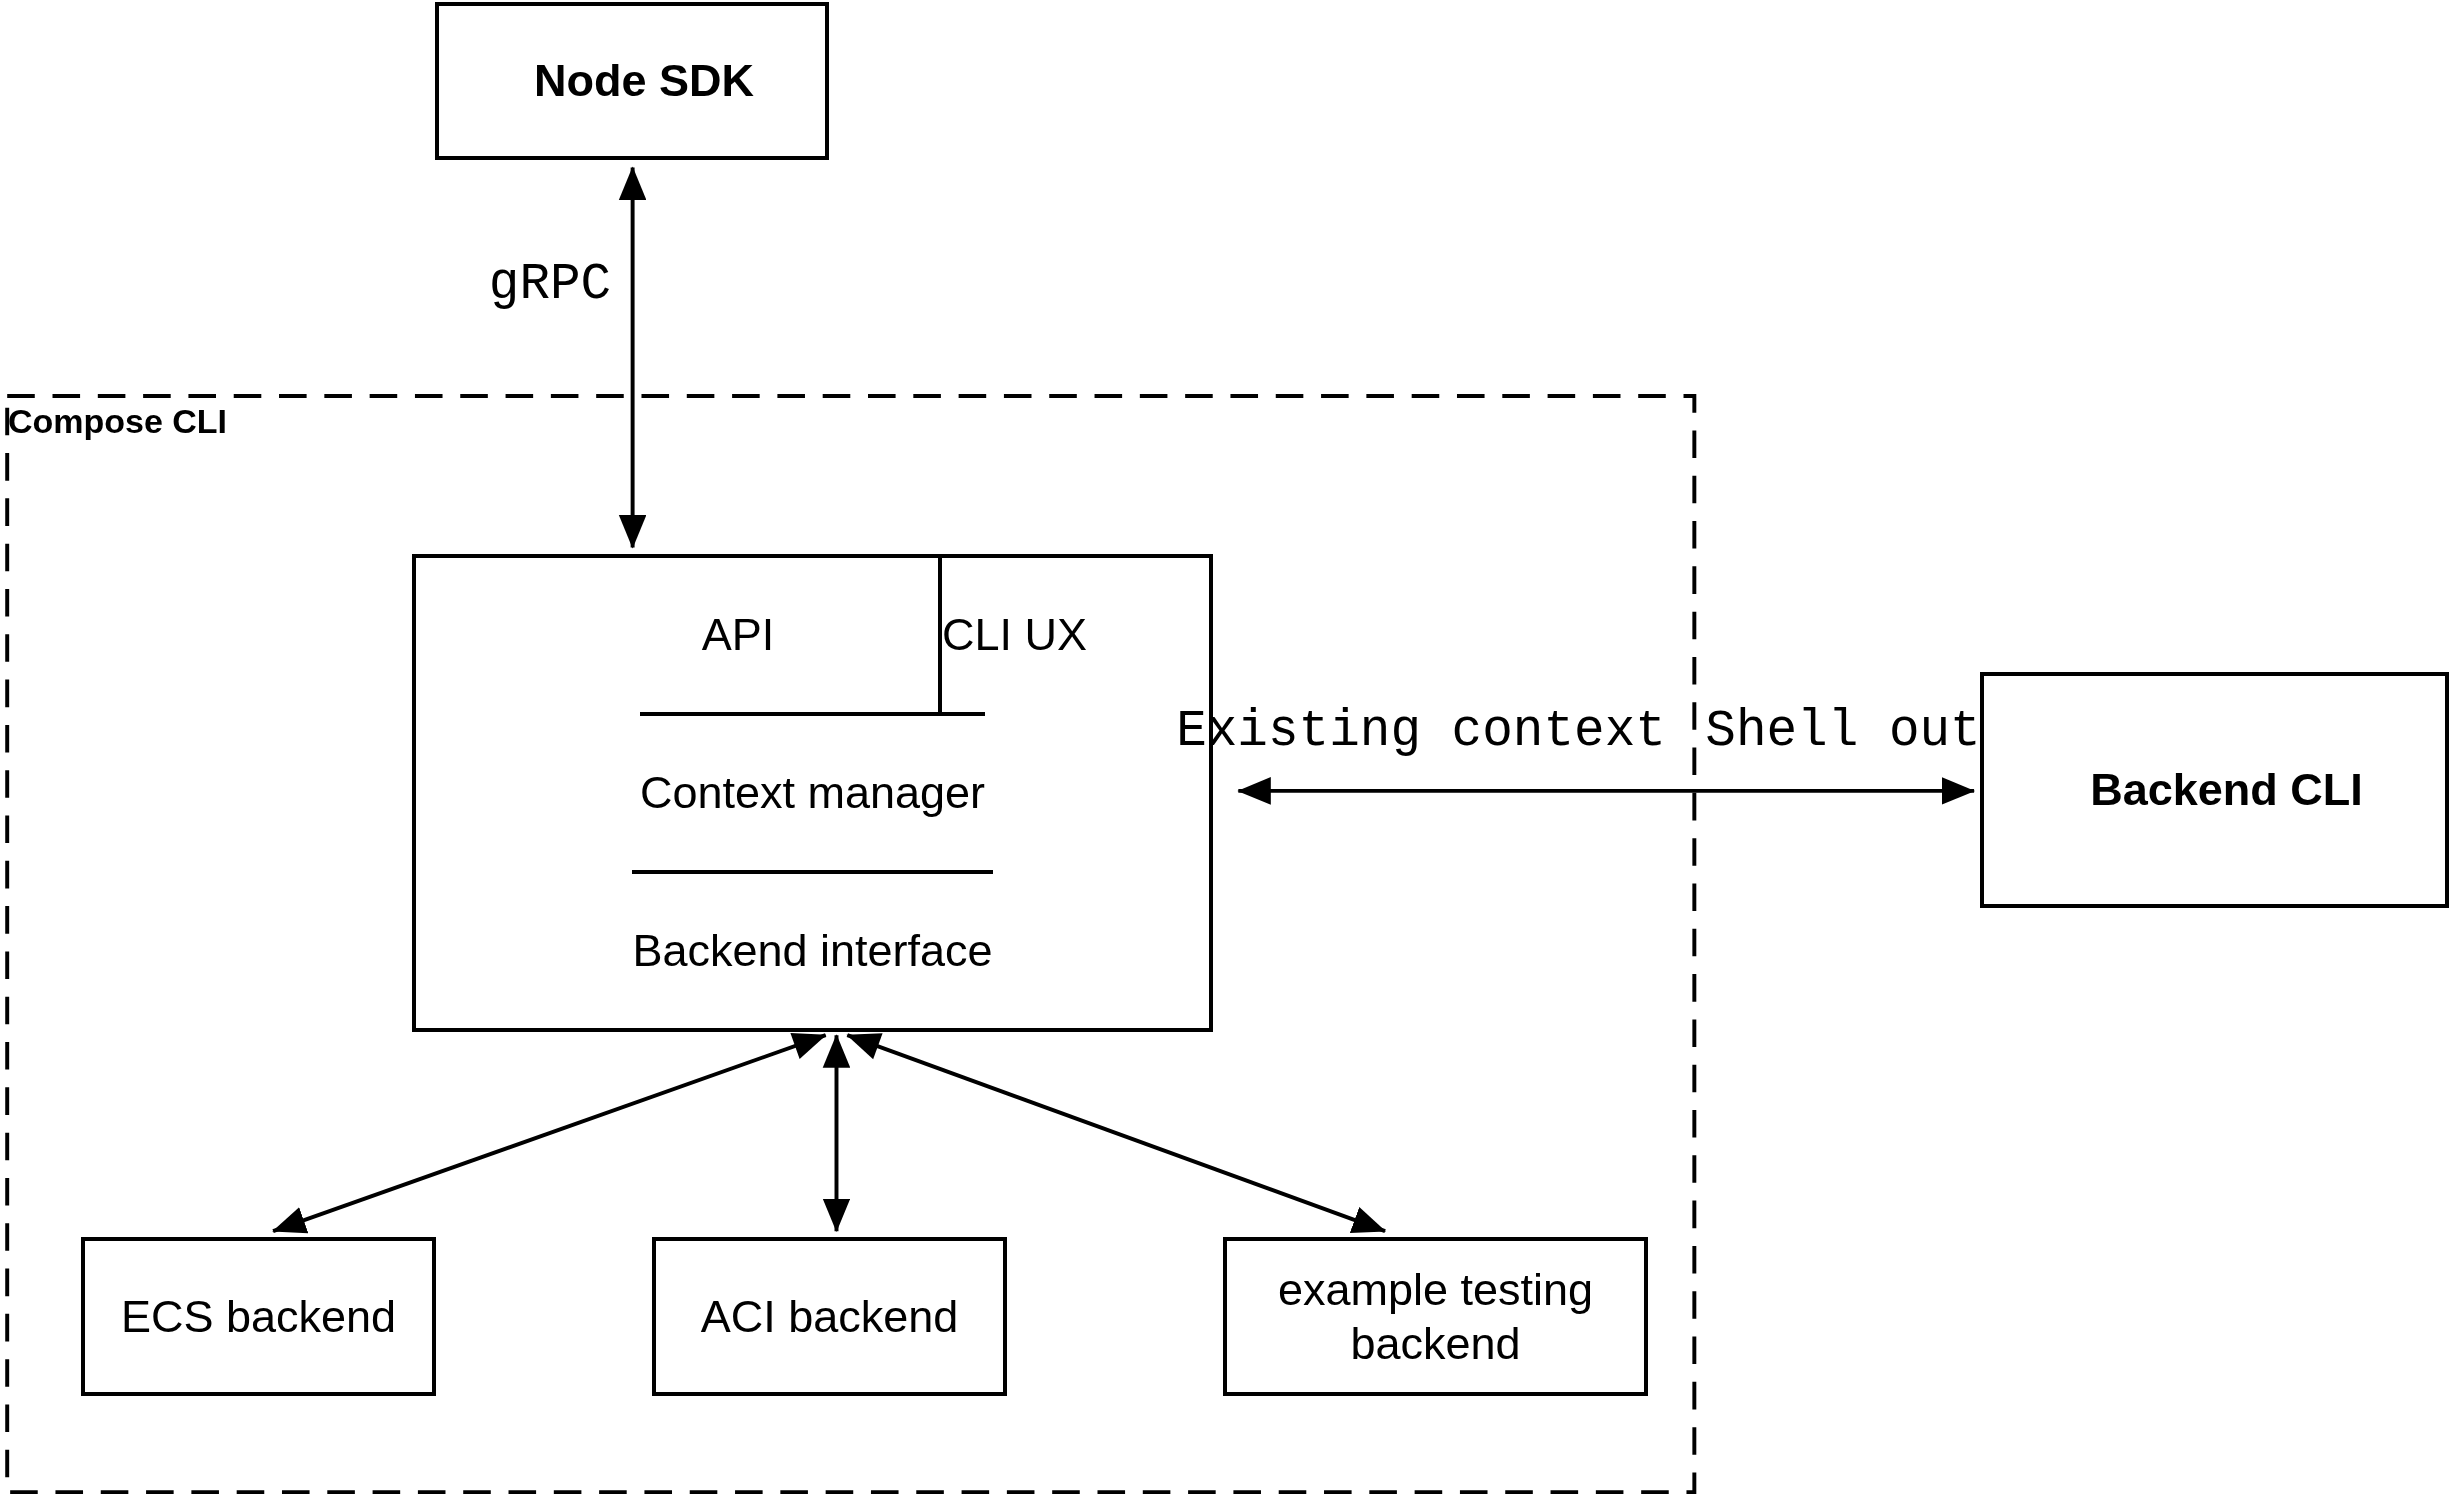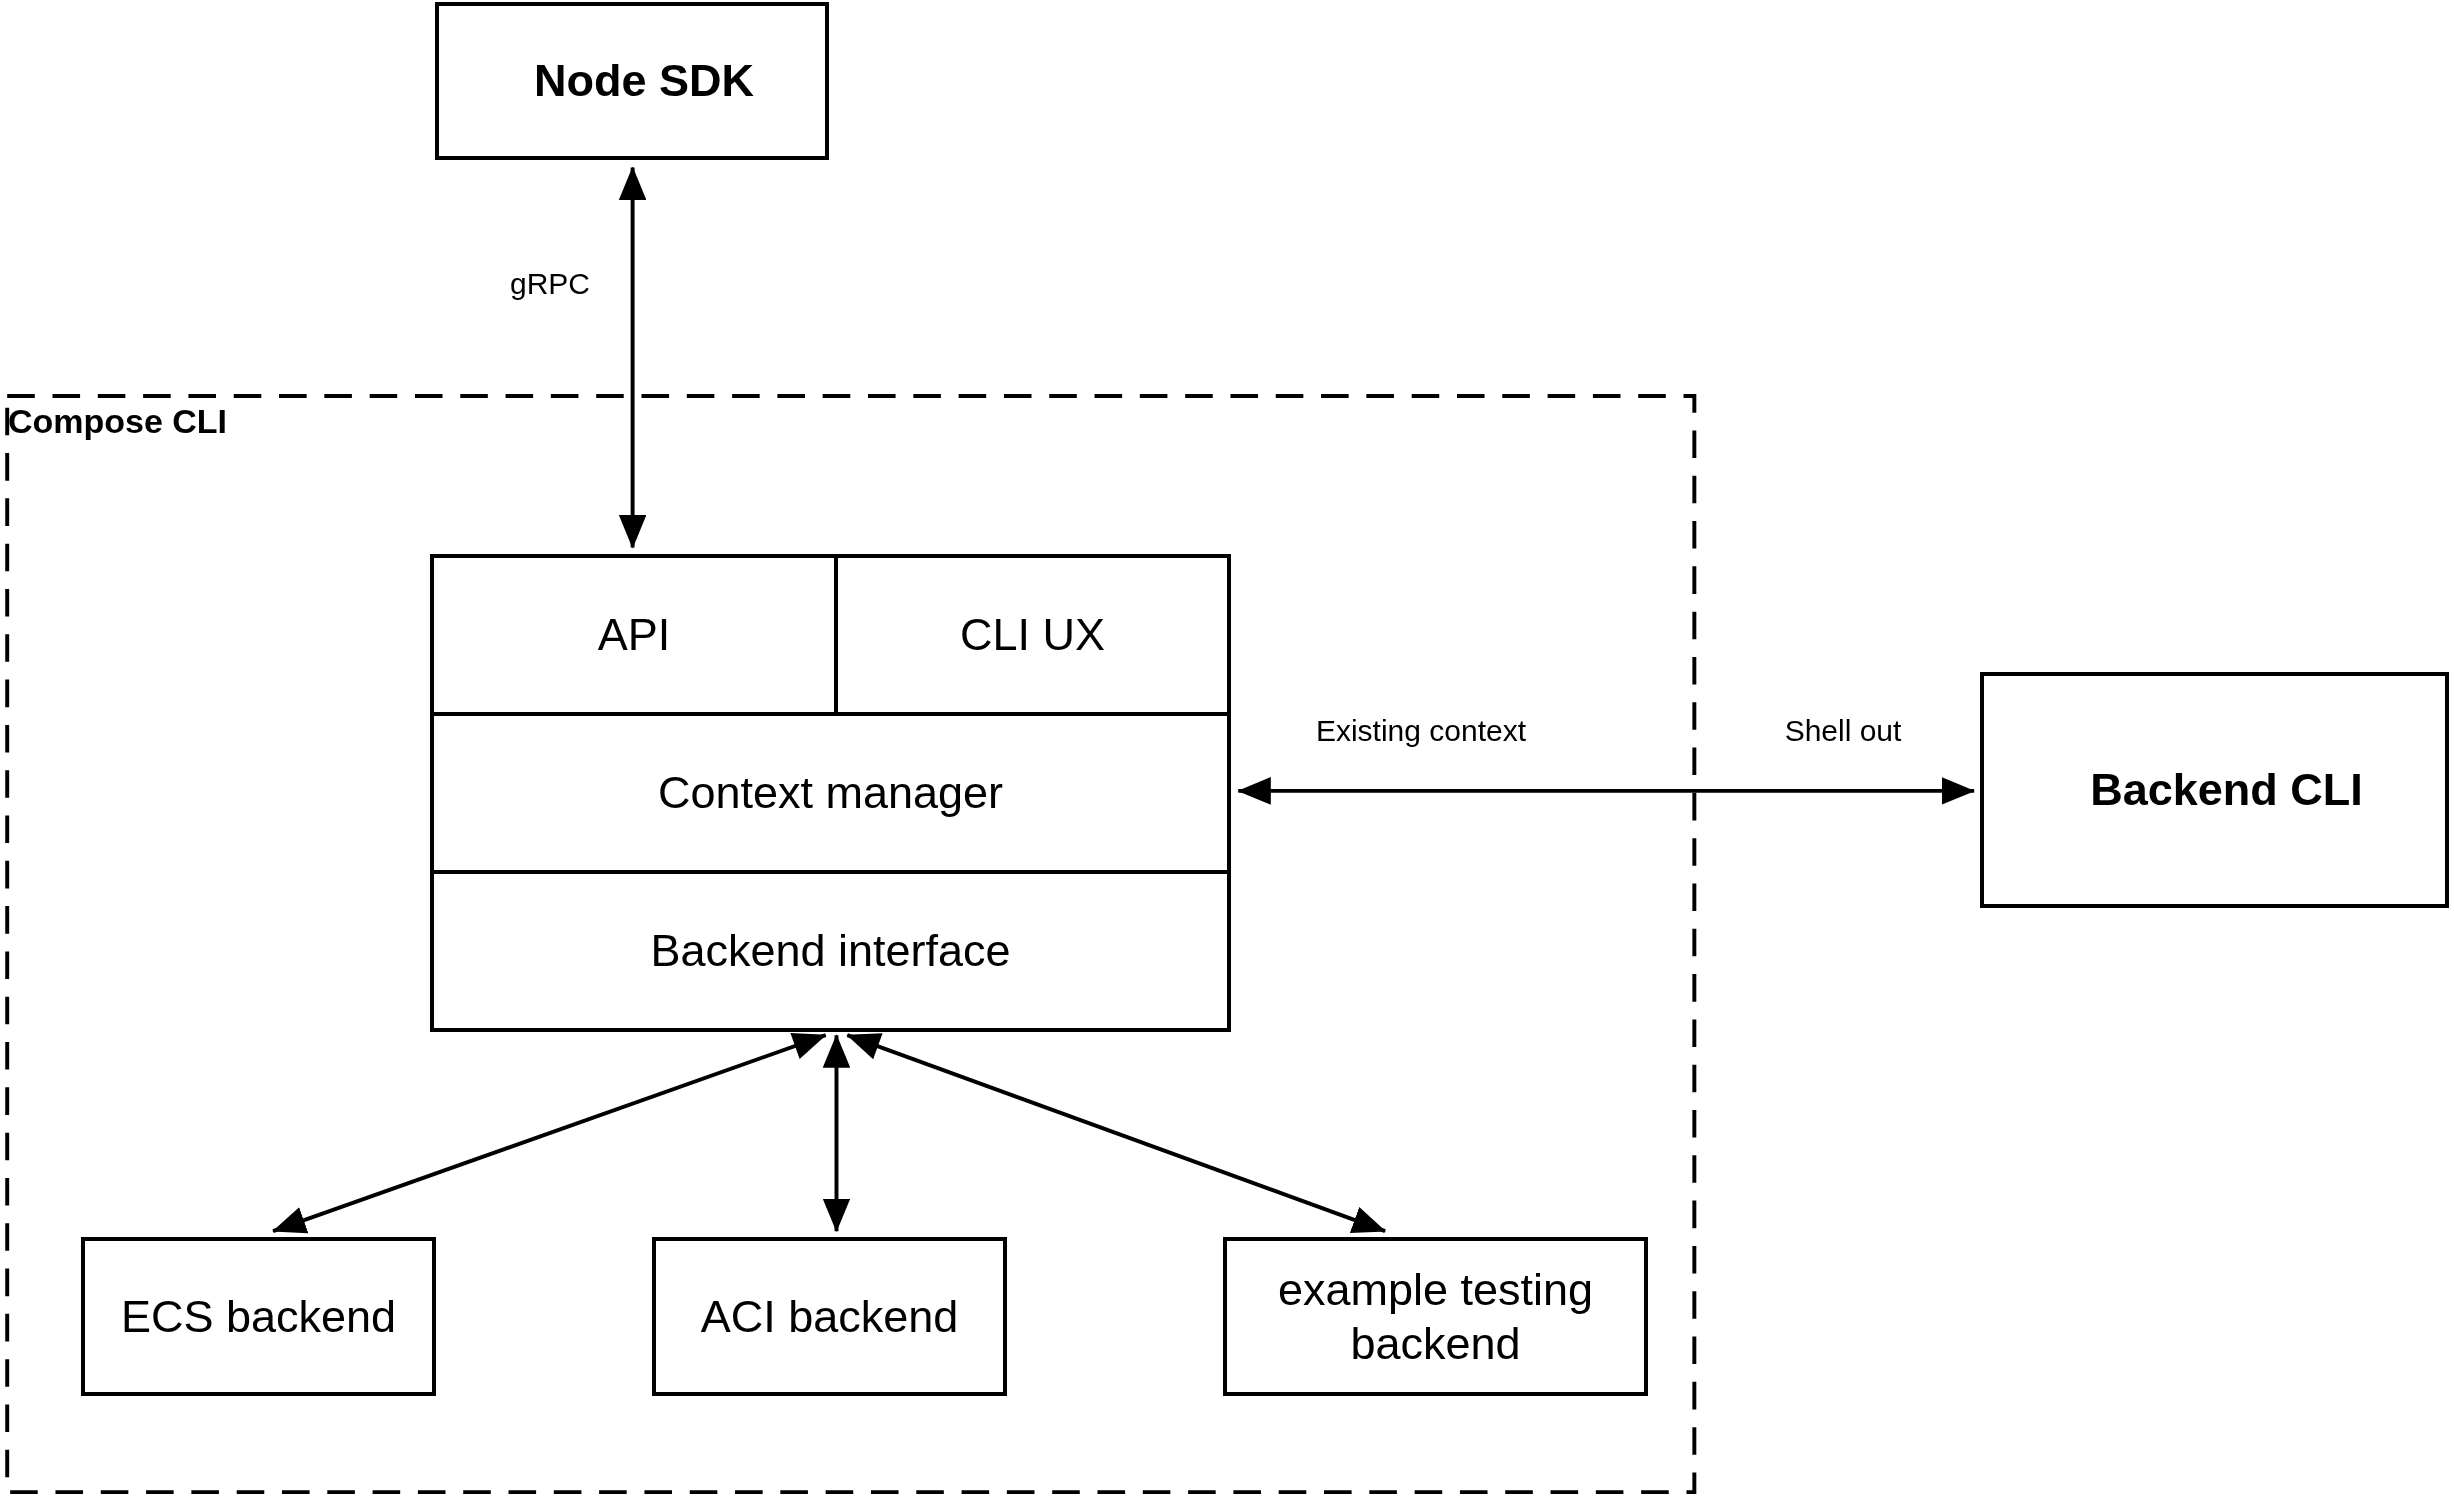--- a/index.html
+++ b/index.html
@@ -32,26 +32,27 @@
     align-items: center;
     justify-content: center;
     text-align: center;
     font-size: 45px;
     line-height: 1.2;
   }
   .box.bold { font-weight: bold; padding-left: 24px; }
   .compound {
     position: absolute;
     box-sizing: border-box;
-    left: 430px; top: 554px;
+    left: 412px; top: 554px;
     width: 801px; height: 478px;
     border: 4.9px solid #000000;
     background: #ffffff;
     display: flex;
     flex-direction: column;
+    align-items: center;
   }
   .compound .row1 {
     height: 154px;
     display: flex;
     flex-shrink: 0;
   }
   .cell {
     display: flex;
     align-items: center;
     justify-content: center;
@@ -75,23 +76,24 @@
   .compound .row3 {
     flex: 1;
     border-top: 4.9px solid #000000;
     display: flex;
     align-items: center;
     justify-content: center;
     font-size: 45px;
   }
   .edge-label {
     position: absolute;
-    font-size: 30px;
+    font-size: 51px;
     white-space: nowrap;
     background: transparent;
+    font-family: Liberation Mono, monospace;
   }
   .edge-label.centered { transform: translate(-50%, -50%); }
   .container-label {
     position: absolute;
     left: 7.9px;
     top: 402px;
     font-size: 34px;
     font-weight: bold;
     white-space: nowrap;
   }

